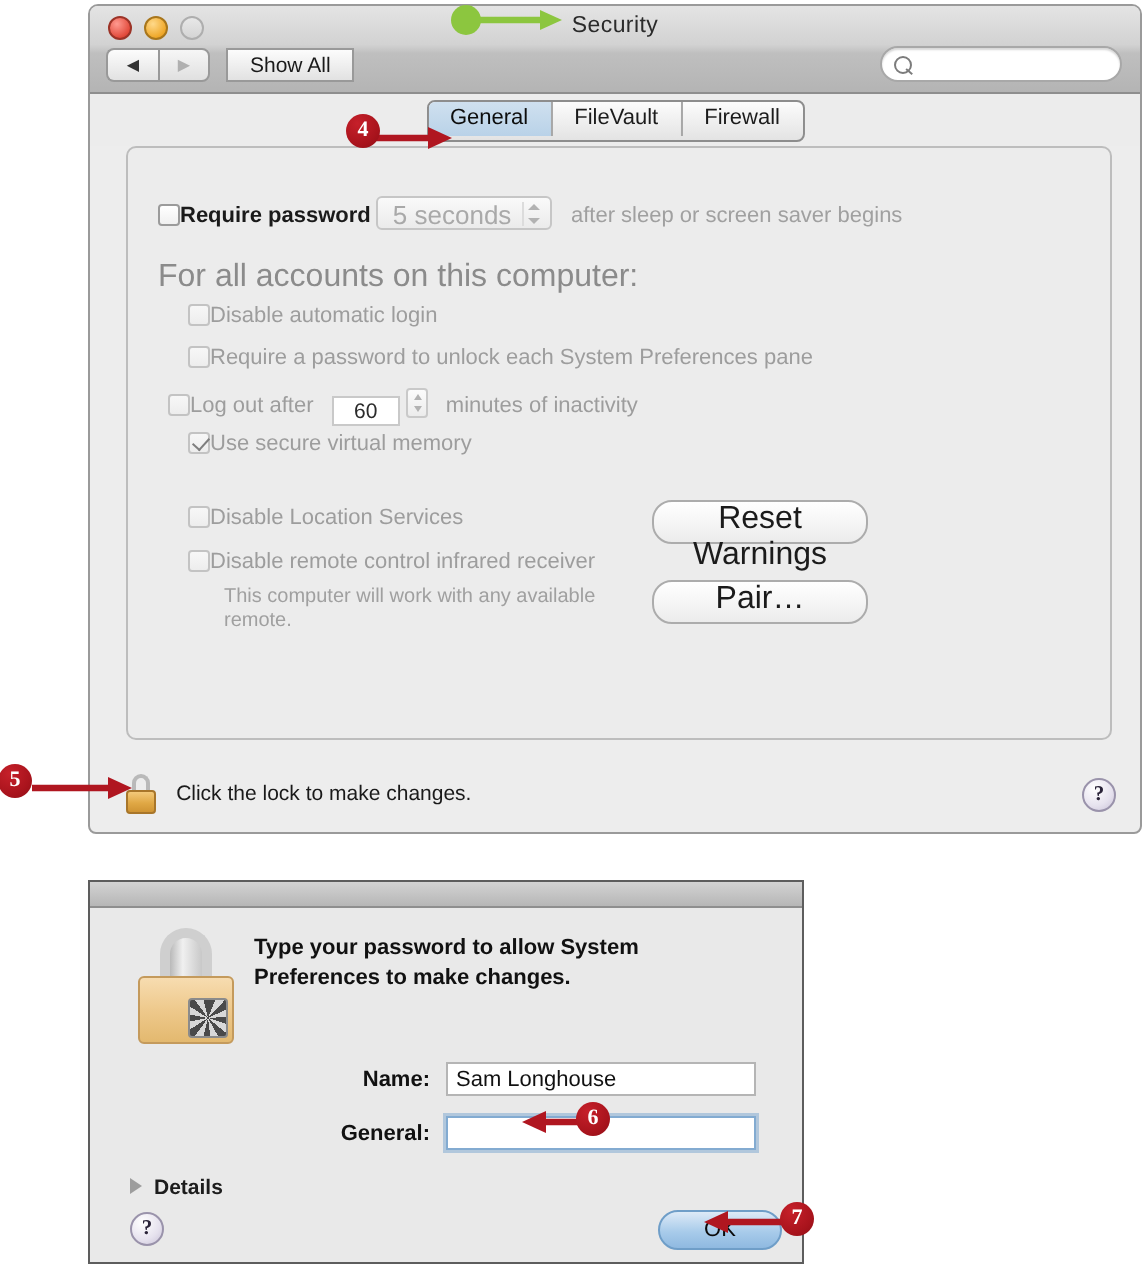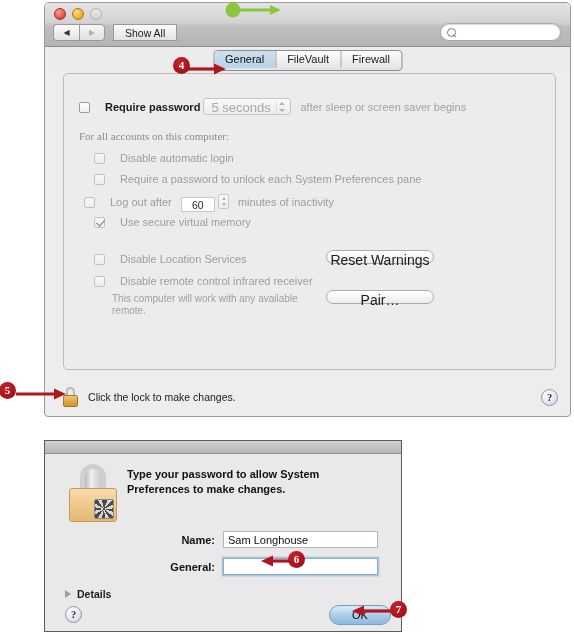--- a/index.html
+++ b/index.html
@@ -110,25 +110,25 @@
     background:linear-gradient(to bottom,#ffffff,#f0f0f0);
     border:1px solid #9b9b9b;border-radius:2px;
     vertical-align:-2px;box-sizing:border-box;
     position:relative;
   }
   .cb.dim{border-color:#c3c3c3;background:linear-gradient(to bottom,#f7f7f7,#ededed);}
   .cb.checked:after{
     content:"";position:absolute;left:2.5px;top:0px;width:4px;height:7px;
     border:solid #7e7e7e;border-width:0 1.4px 1.4px 0;transform:rotate(42deg);
   }
-  .lbl{font-size:11px;color:#1a1a1a;margin-left:15px;}
+  .lbl{font-size:11px;color:#1a1a1a;margin-left:0;}
   .lbl.bold{font-weight:bold;}
   .lbl.dim{color:#9d9d9d;}
   .muted{color:#a0a0a0;font-size:11px;}
-  .grayhdr{color:#8b8b8b;font-size:11px;font-family:Liberation Serif, serif;}
+  .grayhdr{color:#8b8b8b;font-size:16px;}
 
   .popup{
     display:inline-block;position:relative;
     height:17px;width:88px;
     background:linear-gradient(to bottom,#fafafa,#ebebeb);
     border:1px solid #c6c6c6;border-radius:3px;
     box-sizing:border-box;vertical-align:-4px;
   }
   .popup .ptxt{position:absolute;left:7px;top:1px;font-size:13px;color:#a9a9a9;}
   .popup .arrows{
@@ -155,24 +155,24 @@
     vertical-align:-3px;margin-left:3px;box-sizing:border-box;
   }
   .stepper:before,.stepper:after{
     content:"";position:absolute;left:3px;width:0;height:0;
     border-left:2.5px solid transparent;border-right:2.5px solid transparent;
   }
   .stepper:before{top:2px;border-bottom:3px solid #b2b2b2;}
   .stepper:after{bottom:2px;border-top:3px solid #b2b2b2;}
 
   .capbtn{
-    position:absolute;height:14px;
+    position:absolute;height:22px;
     background:linear-gradient(to bottom,#ffffff,#ececec);
     border:1px solid #acacac;border-radius:10px;
-    font-size:14px;line-height:18px;text-align:center;color:#1b1b1b;
+    font-size:16px;line-height:18px;text-align:center;color:#1b1b1b;
     box-sizing:border-box;
   }
 
   
   #lockrow{position:absolute;left:18px;top:384px;}
   .lockicon{
     position:relative;width:15px;height:20px;display:inline-block;vertical-align:middle;
   }
   .lockicon .shackle{
     position:absolute;left:3.2px;top:0;width:8.5px;height:9px;
@@ -277,20 +277,21 @@
 </head>
 <body>
 
 <div id="prefs-window">
 
   <div id="titlebar">
     <div class="tl tl-close"></div>
     <div class="tl tl-min"></div>
     <div class="tl tl-zoom"></div>
 
+    <div id="win-title">Security</div>
 
     <div class="navbtn-group">
       <div class="navbtn left">◀</div>
       <div class="navbtn right">▶</div>
     </div>
 
     <div id="showall">Show All</div>
 
     <div id="searchbox">
       <span class="mag"></span>

